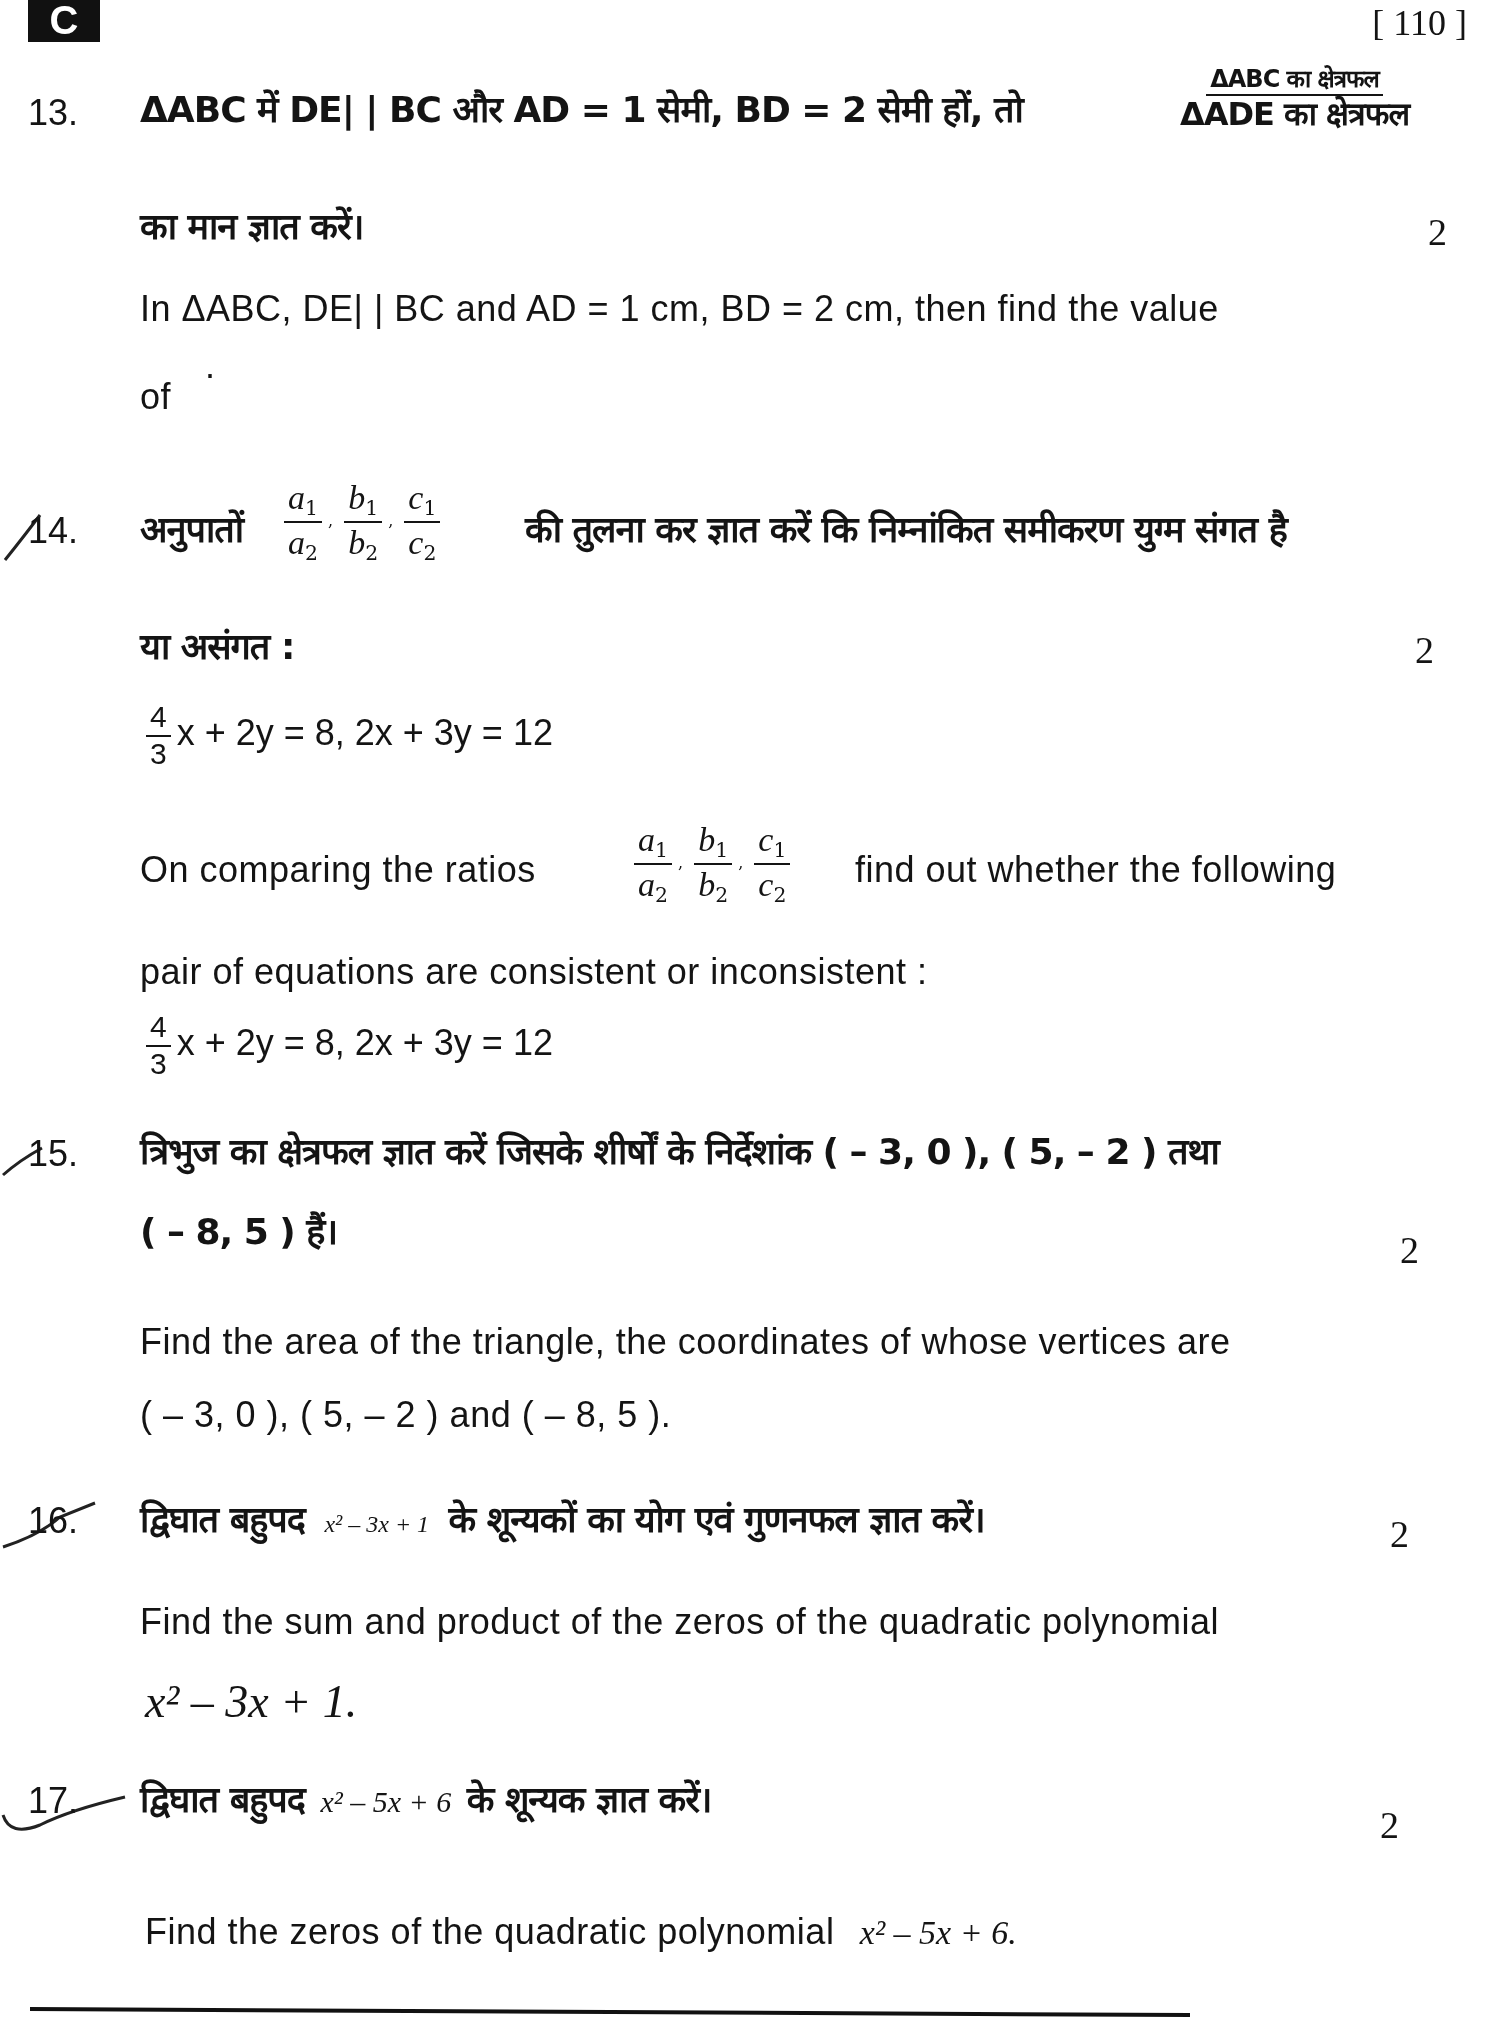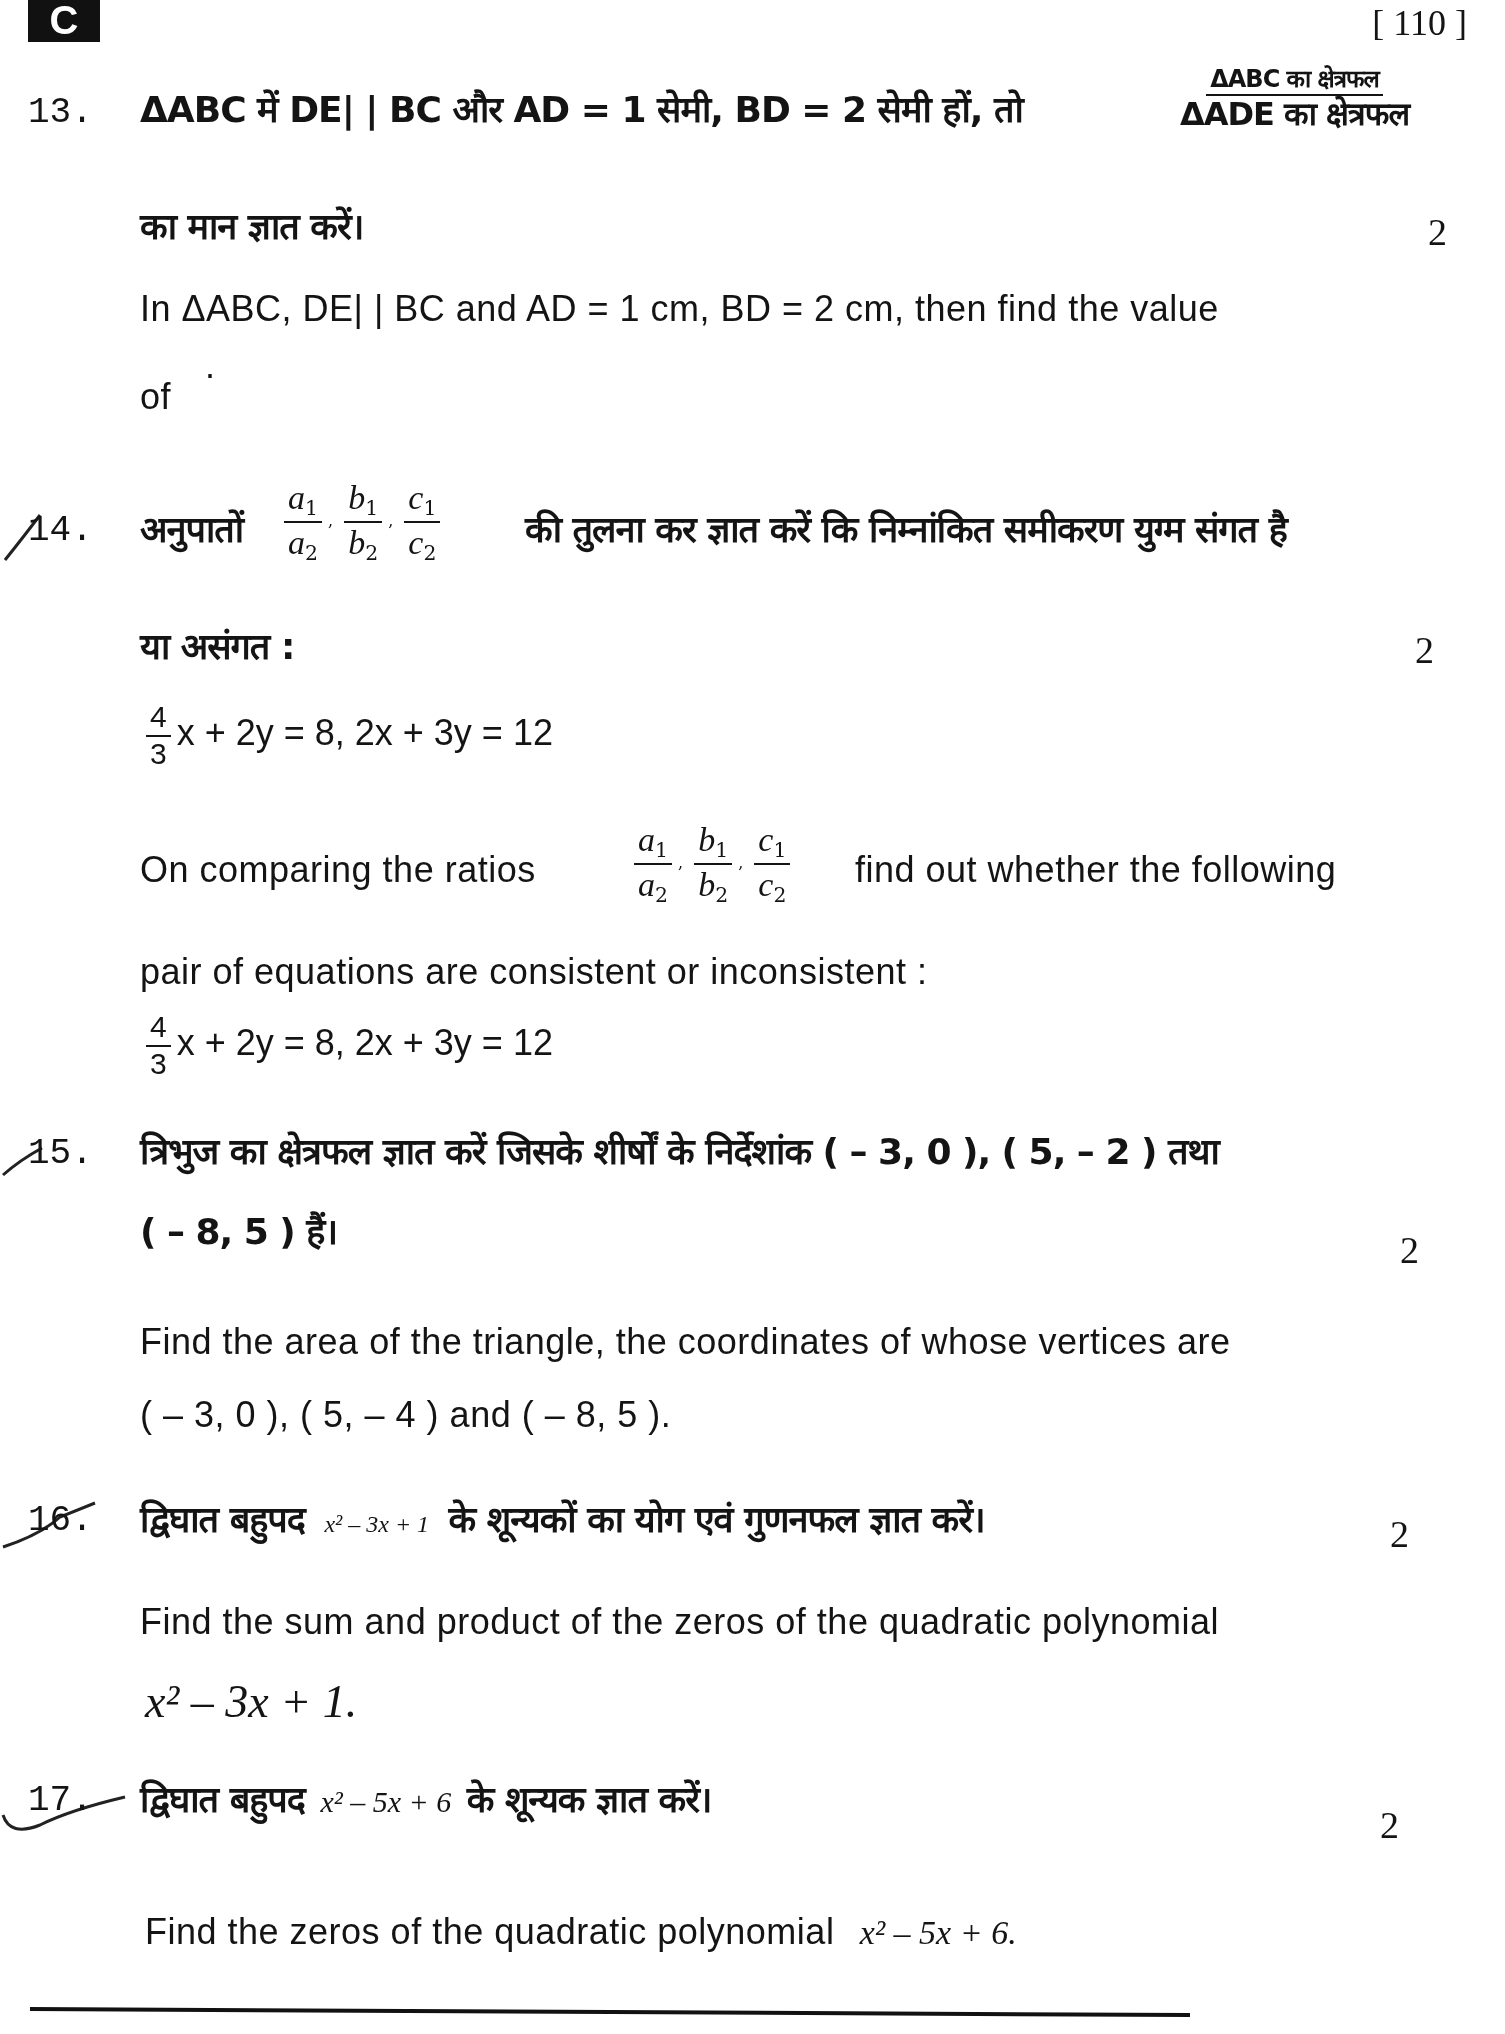--- a/index.html
+++ b/index.html
@@ -8,21 +8,21 @@
     font-family: "DejaVu Serif", "Liberation Serif", serif;
     position: relative; overflow: hidden;
   }
   .abs { position: absolute; }
   .badge {
     left: 28px; top: 0; width: 72px; height: 42px; background: #111;
     color: #fff; font-family: "Liberation Sans", sans-serif; font-weight: bold;
     font-size: 40px; line-height: 40px; text-align: center;
   }
   .pageno { right: 38px; top: 2px; font-size: 36px; font-family: "Liberation Serif", serif; }
-  .qnum { font-size: 36px; font-family: Liberation Mono, monospace; }
+  .qnum { font-size: 36px; font-family: Liberation Sans, sans-serif; }
   .line { font-size: 36px; line-height: 44px; white-space: nowrap; }
   .hindi { font-size: 36px; font-weight: bold; font-family: "DejaVu Sans", sans-serif; letter-spacing: -1px; }
   .eng { font-size: 36px; font-family: Liberation Sans, sans-serif; letter-spacing: 0.5px; }
   .marks { font-size: 38px; font-family: "Liberation Serif", serif; }
   i { font-family: "Liberation Serif", serif; font-style: italic; }
   .frac { display: inline-flex; flex-direction: column; align-items: center; vertical-align: middle; margin: 0 6px; }
   .frac .n { border-bottom: 2px solid #141414; padding: 0 4px; line-height: 1.15; }
   .frac .d { padding: 0 4px; line-height: 1.15; }
   .frac.big { font-size: 34px; }
   .sub { font-size: 0.6em; vertical-align: -0.3em; }
@@ -106,21 +106,21 @@
 </div>
 
 <svg class="abs" style="left:0;top:1140px" width="60" height="40">
     <path class="tick" d="M3 35 Q20 20 42 8"></path>
   </svg>
 <div class="abs qnum" style="left:28px;top:1133px">15.</div>
 <div class="abs line hindi" style="left:140px;top:1130px">त्रिभुज का क्षेत्रफल ज्ञात करें जिसके शीर्षों के निर्देशांक ( – 3, 0 ), ( 5, – 2 ) तथा</div>
 <div class="abs line hindi" style="left:140px;top:1210px">( – 8, 5 ) हैं।</div>
 <div class="abs marks" style="left:1400px;top:1228px">2</div>
 <div class="abs line eng" style="left:140px;top:1320px">Find the area of the triangle, the coordinates of whose vertices are</div>
-<div class="abs line eng" style="left:140px;top:1393px">( – 3, 0 ), ( 5, – 4 ) and ( – 8, 5 ).</div>
+<div class="abs line eng" style="left:140px;top:1393px">( – 3, 0 ), ( 5, – 2 ) and ( – 8, 5 ).</div>
 
 <svg class="abs" style="left:0;top:1495px" width="110" height="60">
     <path class="tick" d="M3 52 Q40 40 60 22 L95 8"></path>
   </svg>
 <div class="abs qnum" style="left:28px;top:1500px">16.</div>
 <div class="abs line" style="left:140px;top:1498px">
   <span class="hindi">द्विघात बहुपद</span>
   <i style="font-size:24px;margin:0 8px">x² – 3x + 1</i>
   <span class="hindi">के शून्यकों का योग एवं गुणनफल ज्ञात करें।</span>
 </div>

